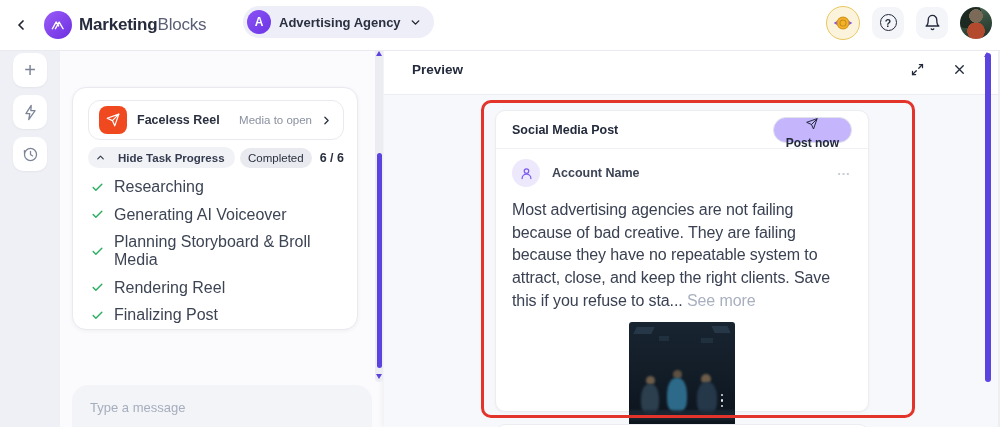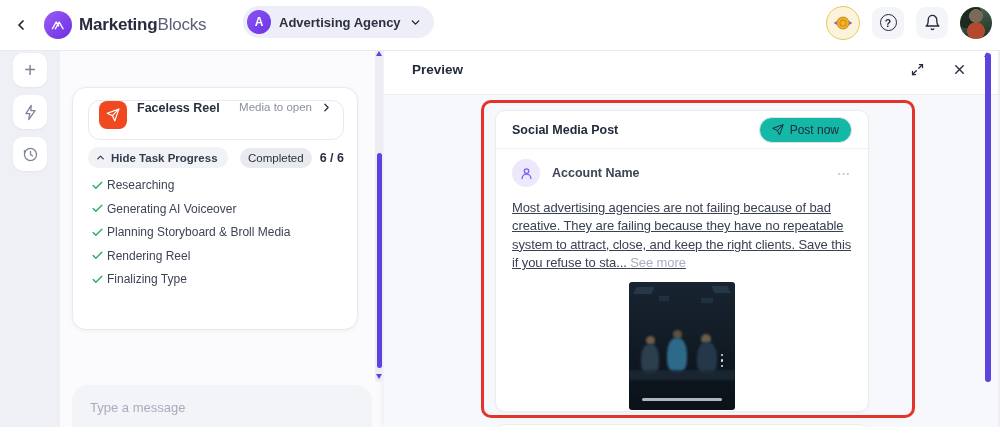--- a/index.html
+++ b/index.html
@@ -38,32 +38,32 @@
   .rail-btn { width:34px; height:34px; margin:8px 0 0 13px; background:#FFFFFF; border-radius:10px;
               display:flex; align-items:center; justify-content:center; cursor:pointer; box-shadow:0 1px 2px rgba(25,30,50,.05); }
   .rail-btn:first-child { margin-top:8px; }
   .plus-glyph { font-size:20px; color:#7C8496; font-weight:400; line-height:1; }
 
   
   .chat-panel { position:absolute; left:60px; top:45px; width:325px; height:382px; background:#FBFBFD; }
   .task-card { position:absolute; left:12px; top:42px; width:286px; height:243px; background:#fff;
                border:1px solid #E8EAF0; border-radius:14px; box-shadow:0 1px 4px rgba(20,24,40,.05); }
   .task-head { position:absolute; left:15px; top:12px; width:256px; height:40px; border:1px solid #E8EAF0;
-               border-radius:12px; display:flex; padding:0 10px; cursor:pointer; }
+               border-radius:12px; display:flex; align-items:center; padding:0 10px; cursor:pointer; }
   .task-icon { width:28px; height:28px; border-radius:8px; background:#F0491F; display:flex; align-items:center; justify-content:center; }
   .task-title { font-size:12.5px; font-weight:700; color:#2A3040; margin-left:10px; }
   .task-open { margin-left:auto; font-size:11.5px; color:#8A90A0; }
   .toggle-row { position:absolute; left:15px; top:59px; width:256px; display:flex; align-items:center; }
-  .toggle-pill { height:21px; border-radius:11px; background:#F1F2F6; display:flex; align-items:center; gap:5px;
+  .toggle-pill { height:21px; border-radius:11px; background:#F1F2F6; display:flex; align-items:center; gap:12px;
                  padding:0 10px 0 7px; font-size:11.5px; font-weight:600; color:#343B4E; cursor:pointer; }
   .completed-pill { margin-left:auto; height:20px; border-radius:10px; background:#E9EAEF; padding:0 8px;
                     font-size:11.5px; font-weight:500; color:#2A3040; display:flex; align-items:center; }
   .progress-count { font-size:12.5px; font-weight:600; color:#2A3040; margin-left:8px; }
   .task-list { position:absolute; left:18px; top:90px; width:250px; display:flex; flex-direction:column; gap:9.5px; }
-  .task-item { display:flex; align-items:center; gap:3px; font-size:12px; color:#3D4454; }
+  .task-item { display:flex; align-items:center; gap:10px; font-size:16px; color:#3D4454; }
 
   .msg-box { position:absolute; left:12px; top:340px; width:300px; height:60px; background:#F3F4F8;
              border-radius:16px; padding:13px 18px; }
   .msg-input { width:100%; border:none; outline:none; background:transparent; font-family:"Liberation Sans",sans-serif;
                font-size:13px; color:#3D4454; }
   .msg-input::placeholder { color:#A6ADBD; }
 
   
   .scrollbar-left { position:absolute; left:375px; top:48px; width:8px; height:334px; background:#ECEDF2; border-radius:4px; z-index:12; }
   .sb-thumb-left { position:absolute; left:1.5px; top:105px; width:5px; height:215px; background:#5B43E0; border-radius:3px; cursor:pointer; }
@@ -82,28 +82,28 @@
   .preview-title { font-size:13.5px; font-weight:700; color:#232A3C; }
   .preview-actions { margin-left:auto; display:flex; align-items:center; gap:20px; }
   .icon-btn { width:22px; height:22px; display:flex; align-items:center; justify-content:center; cursor:pointer; }
 
   .annotation-box { position:absolute; left:97px; top:55px; width:434px; height:318px; border:3px solid #E2342B;
                     border-radius:10px; z-index:6; pointer-events:none; }
   .post-card { position:absolute; left:111px; top:65px; width:374px; height:302px; background:#fff; border:1px solid #ECEDF1;
                border-radius:10px; box-shadow:0 1px 3px rgba(20,24,40,.04); }
   .post-card-head { height:38px; display:flex; align-items:center; padding:0 16px; border-bottom:1px solid #F0F1F4; }
   .post-card-title { font-size:12.5px; font-weight:700; color:#232A3C; }
-  .post-now-btn { margin-left:auto; height:26px; border-radius:14px; border:1px solid #E1E3EA; background:#14b8a6;
-                  display:flex; align-items:center; gap:6px; padding:0 12px; font-size:12px; font-weight:400;
-                  color:#232A3C; cursor:pointer; }
+  .post-now-btn { margin-left:auto; height:26px; border-radius:14px; border:1px solid #E1E3EA; background:#c4b5fd;
+                  display:flex; align-items:center; gap:6px; padding:0 12px; font-size:12px; font-weight:700;
+                  color:#232A3C; cursor:pointer;flex-direction:column; }
   .account-row { display:flex; align-items:center; padding:10px 16px 4px 16px; }
   .account-avatar { width:28px; height:28px; border-radius:50%; background:#EDE8FC; display:flex; align-items:center; justify-content:center; }
   .account-name { font-size:12.5px; font-weight:600; color:#3D4454; margin-left:12px; }
   .dots-menu { margin-left:auto; color:#C6CBD6; font-size:13px; font-weight:700; letter-spacing:2px; cursor:pointer; }
-  .post-body { padding:8px 16px 0 16px; font-size:13px; line-height:1.42; color:#3A4152; letter-spacing:-0.1px;text-decoration:underline; }
+  .post-body { padding:8px 16px 0 16px; font-size:16px; line-height:1.42; color:#3A4152; letter-spacing:-0.1px; }
   .see-more { color:#A8AFBE; cursor:pointer; }
 
   .reel-thumb { position:relative; width:106px; height:128px; margin:9px auto 0 auto; border-radius:3px; overflow:hidden;
       background: linear-gradient(180deg,#182430 0%, #131e29 35%, #0d151e 75%, #0a1118 100%); }
   .reel-win { position:absolute; background:#2b3d4d; opacity:.8; }
   .w1 { left:6px; top:5px; width:18px; height:7px; transform:skewX(-25deg); }
   .w2 { right:6px; top:4px; width:16px; height:7px; transform:skewX(25deg); }
   .w3 { left:30px; top:14px; width:10px; height:5px; opacity:.5; }
   .w4 { right:22px; top:16px; width:12px; height:5px; opacity:.5; }
   .reel-person { position:absolute; border-radius:45% 45% 35% 35%; filter:blur(1px); }
@@ -261,21 +261,21 @@
             </svg>
           </span>
         <span>Rendering Reel</span>
       </div>
       <div class="task-item">
         <span>
             <svg width="13" height="13" viewBox="0 0 24 24" fill="none" stroke="#27AE60" stroke-width="2.6" stroke-linecap="round" stroke-linejoin="round">
               <path d="M20 6L9 17l-5-5"></path>
             </svg>
           </span>
-        <span>Finalizing Type</span>
+        <span>Finalizing Post</span>
       </div>
     </div>
   </div>
   <div class="msg-box">
     <input class="msg-input" type="text" placeholder="Type a message" style="">
   </div>
 </div>
 
 <div class="scrollbar-left">
   <div class="sb-arrow sb-up"></div>

